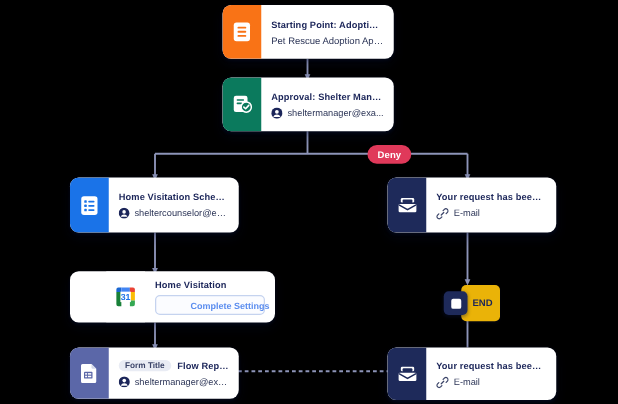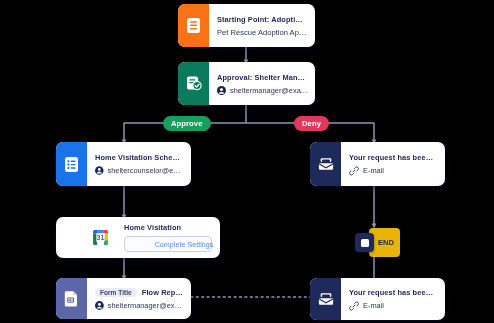--- a/index.html
+++ b/index.html
@@ -48,21 +48,21 @@
   .endsq i{width:8px;height:8px;background:#fff;border-radius:1.5px;display:block;}
   .endlbl{background:#eab308;border-radius:4px;height:29px;display:flex;
           align-items:center;padding:0 6px 0 9px;margin-left:-5px;
           font-size:7.6px;font-weight:bold;color:#1b2559;
           box-shadow:0 1px 2px rgba(10,20,60,.25);}
 
   
   .btn{display:flex;align-items:center;justify-content:center;gap:4px;
        border:1px solid #c5d3ef;border-radius:4px;background:#fbfcff;
        height:14px;margin-top:4px;padding:0 6px;}
-  .btn .lbl{font-size:7.2px;font-weight:normal;color:#5b8def;white-space:nowrap;margin-left:28px;}
+  .btn .lbl{font-size:7.2px;font-weight:bold;color:#5b8def;white-space:nowrap;margin-left:28px;}
 
   
   .titlerow{display:flex;align-items:center;gap:5px;min-width:0;}
   .gpill{background:#e9ecf4;border-radius:7px;padding:1px 5px;font-size:6.6px;
          font-weight:bold;color:#3b4468;white-space:nowrap;}
 </style>
 </head>
 <body>
 
 <div id="canvas">
@@ -131,21 +131,20 @@
         <svg width="9" height="9" viewBox="0 0 12 12">
           <circle cx="6" cy="6" r="6" fill="#1b2559"></circle>
           <circle cx="6" cy="4.6" r="2" fill="#fff"></circle>
           <path d="M2.1,10.2a4.2,4.2 0 0 1 7.8,0z" fill="#fff"></path>
         </svg>
         <span class="txt">sheltermanager@exa...</span>
       </div>
     </div>
   </div>
 
-  <div class="pill pill-approve" style="left:163px;top:116px;">Approve</div>
   <div class="pill pill-deny" style="left:294px;top:116px;">Deny</div>
 
   <div class="node" style="left:56px;top:142px;width:135px;height:44px;">
     <div class="ico ico-blue">
       <svg width="15" height="17" viewBox="0 0 15 17" aria-hidden="true">
         <rect x="1" y="1" width="13" height="15" rx="2.2" fill="#fff"></rect>
         <rect x="3.4" y="4.2" width="2" height="2" rx=".5" fill="#1a73e8"></rect>
         <rect x="6.6" y="4.5" width="5" height="1.4" rx=".6" fill="#1a73e8"></rect>
         <rect x="3.4" y="7.6" width="2" height="2" rx=".5" fill="#1a73e8"></rect>
         <rect x="6.6" y="7.9" width="5" height="1.4" rx=".6" fill="#1a73e8"></rect>

